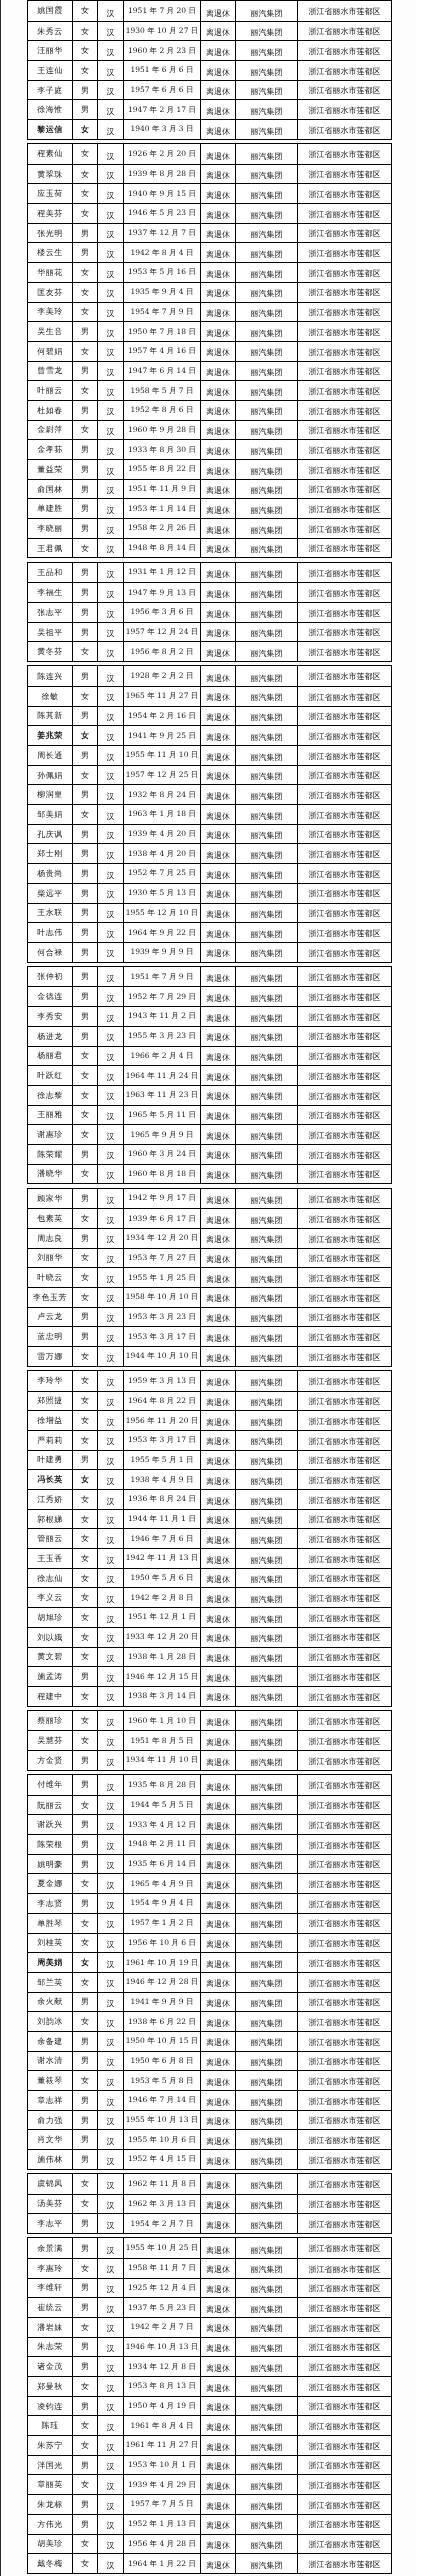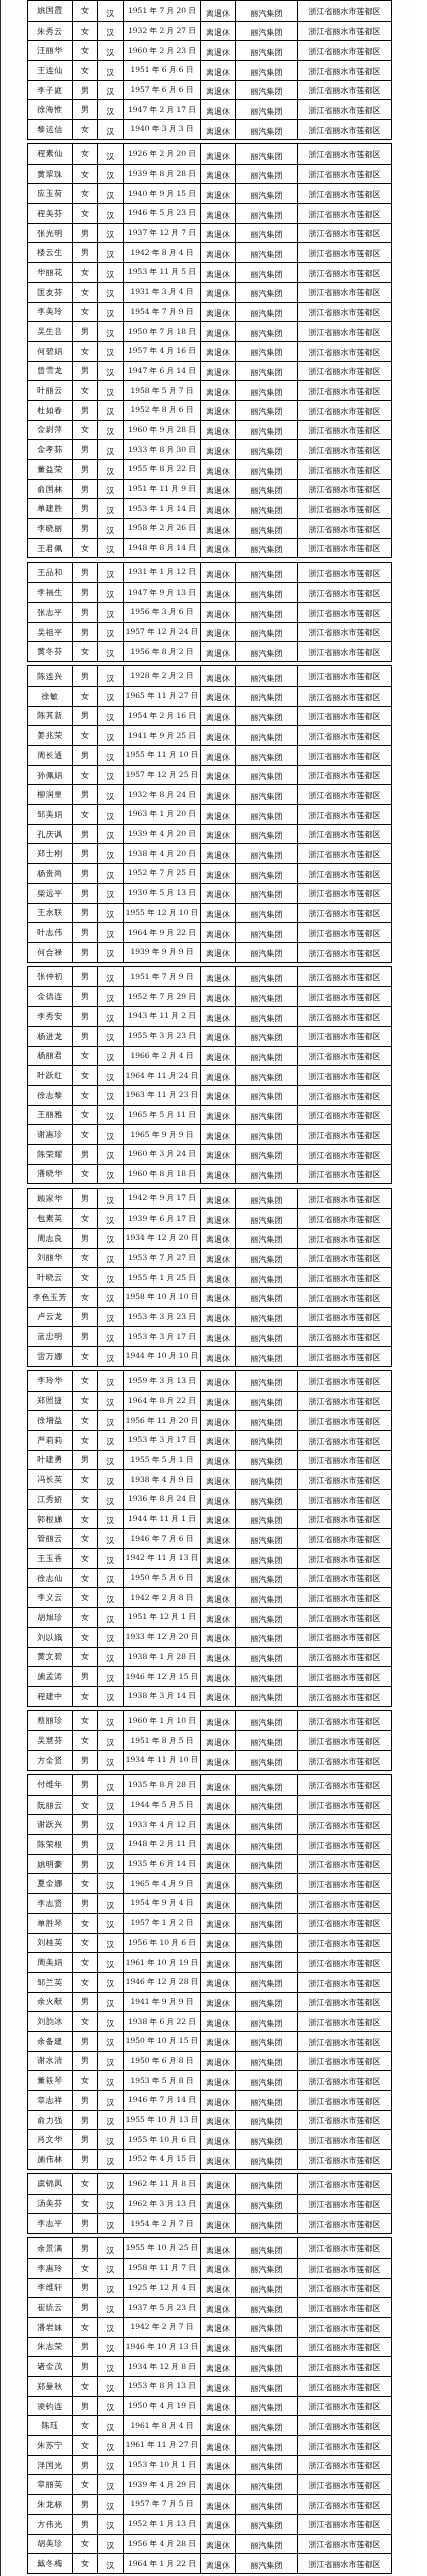--- a/index.html
+++ b/index.html
@@ -53,21 +53,21 @@
   }
   .cell:last-child{border-right:none;}
   .cell.name{letter-spacing:0.5px;font-size:8px;}
   .cell.birthdate{font-size:7.5px;letter-spacing:0px;}
   .cell.ethnicity,.cell.status,.cell.company{
     align-items:flex-end;
     padding-bottom:2.2px;
   }
   .cell.region{padding-top:1.6px;font-size:8px;}
   .row.bold .cell.name,
-  .row.bold .cell.gender{font-weight:normal;}
+  .row.bold .cell.gender{font-weight:bold;}
 </style>
 </head>
 <body>
 
 <div class="page">
   <div class="page-edge"></div>
   <div class="table-area">
       <div class="section">
         <div class="row">
           <div class="cell name">姚国霞</div>
@@ -75,21 +75,21 @@
           <div class="cell ethnicity">汉</div>
           <div class="cell birthdate">1951 年 7 月 20 日</div>
           <div class="cell status">离退休</div>
           <div class="cell company">丽汽集团</div>
           <div class="cell region">浙江省丽水市莲都区</div>
         </div>
         <div class="row">
           <div class="cell name">朱秀云</div>
           <div class="cell gender">女</div>
           <div class="cell ethnicity">汉</div>
-          <div class="cell birthdate">1932 年 2 月 27 日</div>
+          <div class="cell birthdate">1930 年 10 月 27 日</div>
           <div class="cell status">离退休</div>
           <div class="cell company">丽汽集团</div>
           <div class="cell region">浙江省丽水市莲都区</div>
         </div>
         <div class="row">
           <div class="cell name">汪丽华</div>
           <div class="cell gender">女</div>
           <div class="cell ethnicity">汉</div>
           <div class="cell birthdate">1960 年 2 月 23 日</div>
           <div class="cell status">离退休</div>
@@ -185,30 +185,30 @@
           <div class="cell ethnicity">汉</div>
           <div class="cell birthdate">1942 年 8 月 4 日</div>
           <div class="cell status">离退休</div>
           <div class="cell company">丽汽集团</div>
           <div class="cell region">浙江省丽水市莲都区</div>
         </div>
         <div class="row">
           <div class="cell name">华丽花</div>
           <div class="cell gender">女</div>
           <div class="cell ethnicity">汉</div>
-          <div class="cell birthdate">1953 年 11 月 5 日</div>
+          <div class="cell birthdate">1953 年 5 月 16 日</div>
           <div class="cell status">离退休</div>
           <div class="cell company">丽汽集团</div>
           <div class="cell region">浙江省丽水市莲都区</div>
         </div>
         <div class="row">
           <div class="cell name">匡友芬</div>
           <div class="cell gender">女</div>
           <div class="cell ethnicity">汉</div>
-          <div class="cell birthdate">1931 年 3 月 4 日</div>
+          <div class="cell birthdate">1935 年 9 月 4 日</div>
           <div class="cell status">离退休</div>
           <div class="cell company">丽汽集团</div>
           <div class="cell region">浙江省丽水市莲都区</div>
         </div>
         <div class="row">
           <div class="cell name">李美玲</div>
           <div class="cell gender">女</div>
           <div class="cell ethnicity">汉</div>
           <div class="cell birthdate">1954 年 7 月 9 日</div>
           <div class="cell status">离退休</div>
@@ -432,21 +432,21 @@
           <div class="cell ethnicity">汉</div>
           <div class="cell birthdate">1932 年 8 月 24 日</div>
           <div class="cell status">离退休</div>
           <div class="cell company">丽汽集团</div>
           <div class="cell region">浙江省丽水市莲都区</div>
         </div>
         <div class="row">
           <div class="cell name">邹美娟</div>
           <div class="cell gender">女</div>
           <div class="cell ethnicity">汉</div>
-          <div class="cell birthdate">1963 年 1 月 20 日</div>
+          <div class="cell birthdate">1963 年 1 月 18 日</div>
           <div class="cell status">离退休</div>
           <div class="cell company">丽汽集团</div>
           <div class="cell region">浙江省丽水市莲都区</div>
         </div>
         <div class="row">
           <div class="cell name">孔庆讽</div>
           <div class="cell gender">男</div>
           <div class="cell ethnicity">汉</div>
           <div class="cell birthdate">1939 年 4 月 20 日</div>
           <div class="cell status">离退休</div>

